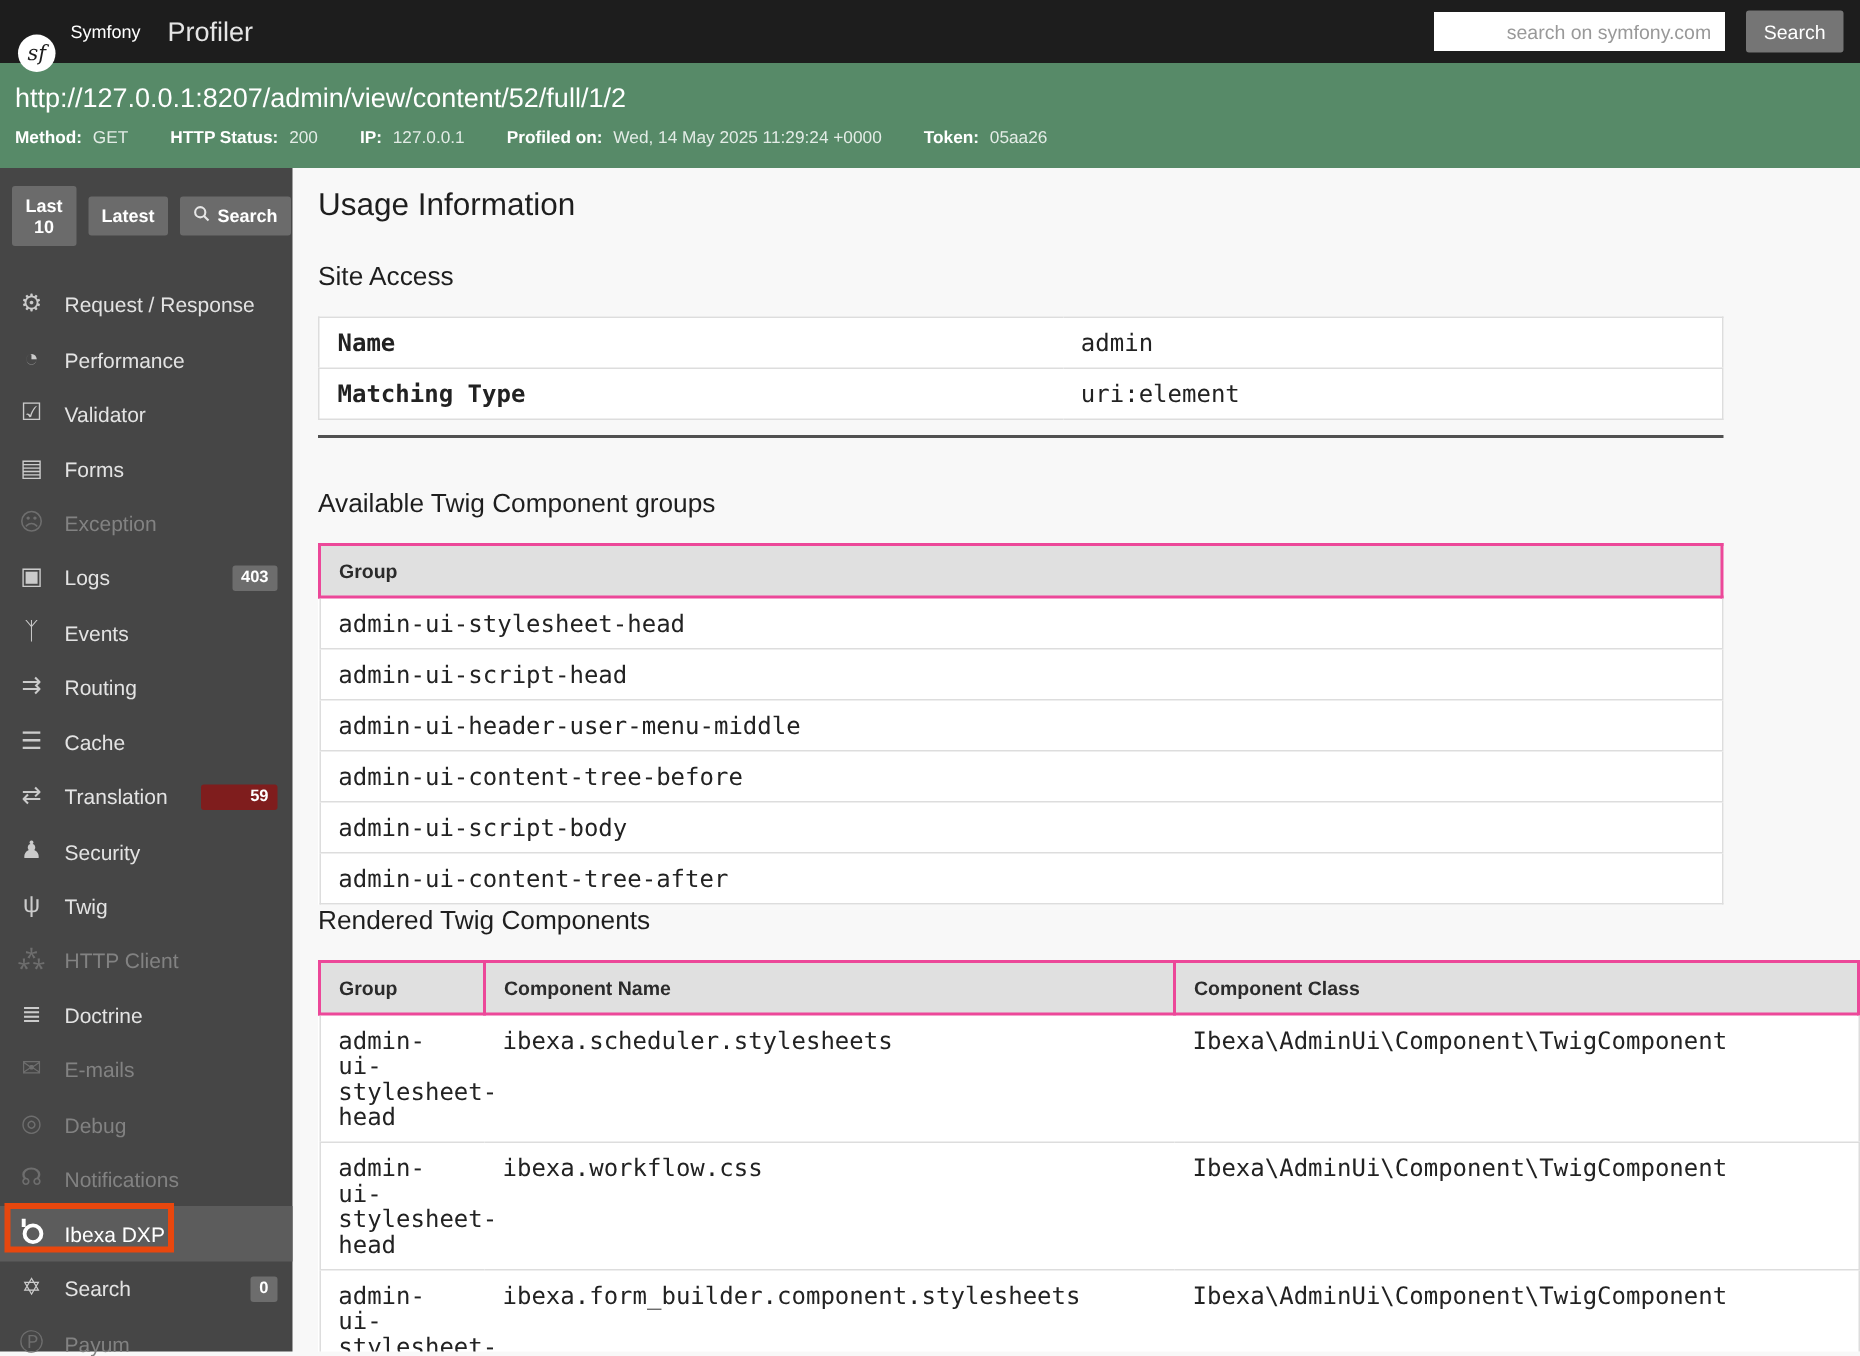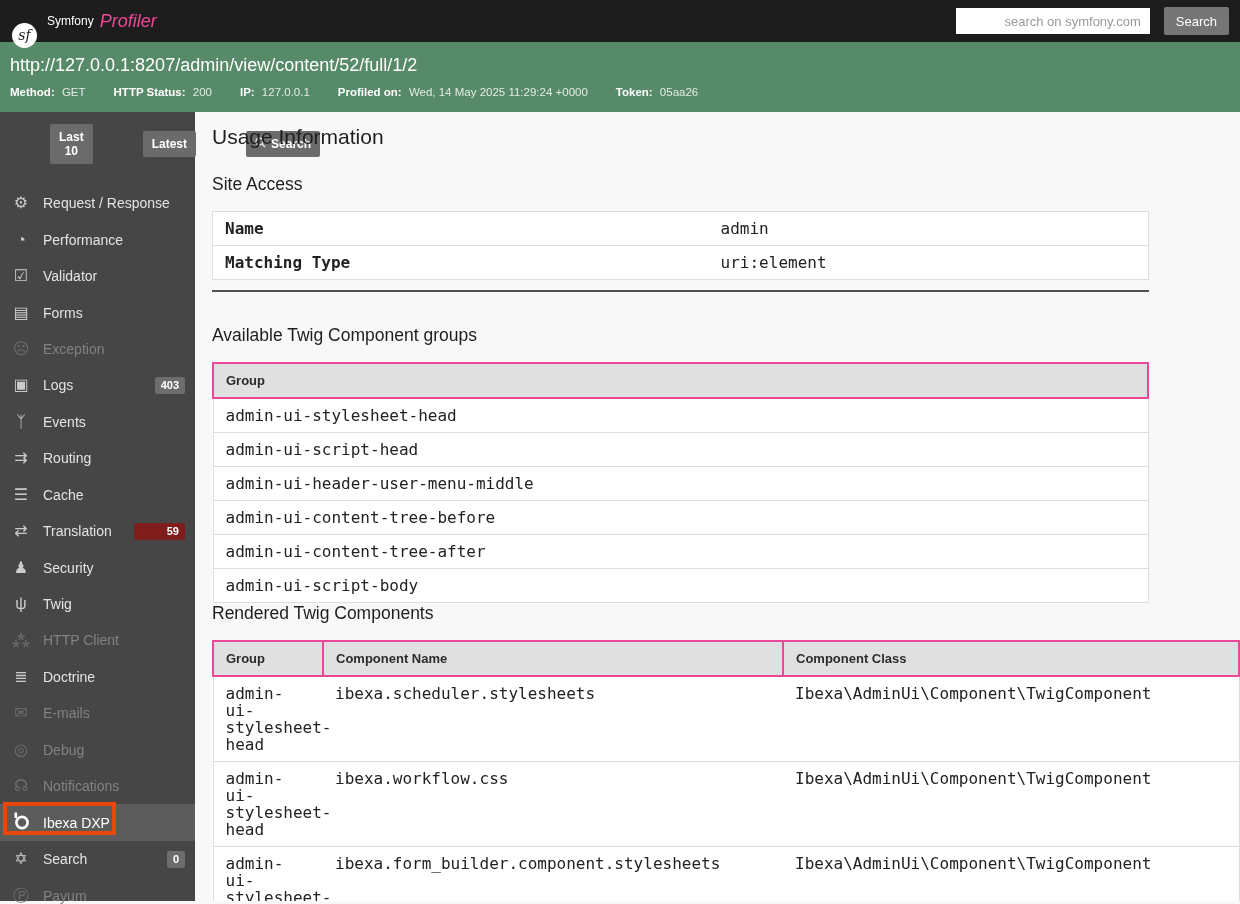--- a/index.html
+++ b/index.html
@@ -9,21 +9,21 @@
     font-family:"Liberation Sans", sans-serif;
     background:#f8f8f8; color:#222;
   }
   
   .topbar {
     height:42px; background:#1d1d1d; display:flex; align-items:center;
     padding:0 11px;
   }
   .logo { display:flex; align-items:center;margin-top:28px; }
   .brand { color:#fff; font-size:12px; margin-left:9px; }
-  .brand-suffix { color:#ec4899; font-size:18px; margin-left:6px;font-style:italic; }
+  .brand-suffix { color:#e5e5e5; font-size:18px; margin-left:18px; }
   .top-spacer { flex:1; }
   .top-search {
     width:194px; height:26px; border:1px solid #fff; background:#fff;
     font-family:"Liberation Sans", sans-serif; font-size:13px; padding:0 8px; color:#333; outline:none;text-align:right;
   }
   .top-search::placeholder { color:#999; }
   .top-search-btn {
     margin-left:14px; height:28px; padding:0 12px; background:#757575; color:#fff;
     border:none; border-radius:2px; font-family:"Liberation Sans", sans-serif; font-size:13px; cursor:pointer;
   }
@@ -36,21 +36,21 @@
   
   .layout { display:flex; height:789px; }
   
   .sidebar { width:195px; flex-shrink:0; background:#464646; }
   .sidebar-buttons {
     padding:12px 8px 11px 8px; display:flex; gap:8px; align-items:center;
   }
   .sidebar-buttons button {
     background:#6b6b6b; color:#fff; border:none; border-radius:2px;
     font-family:"Liberation Sans", sans-serif; font-size:12px; font-weight:bold;
-    padding:6px 9px; cursor:pointer; display:flex; align-items:flex-end; gap:5px;margin-left:42px;
+    padding:6px 9px; cursor:pointer; display:flex; align-items:flex-end; gap:5px;
   }
   .menu { list-style:none; margin:10px 0 0 0; padding:0; }
   .menu-item {
     height:36.45px; display:flex; align-items:center; padding:0 10px 0 9px;
     color:#e3e3e3; font-size:14px; position:relative; cursor:pointer;
   }
   .menu-item .icon {
     width:24px; text-align:center; margin-right:10px; font-size:16px; color:#cbcbcb;
     flex-shrink:0; line-height:1;
   }
@@ -265,24 +265,24 @@
             <tr>
               <td class="mono">admin-ui-script-head</td>
             </tr>
             <tr>
               <td class="mono">admin-ui-header-user-menu-middle</td>
             </tr>
             <tr>
               <td class="mono">admin-ui-content-tree-before</td>
             </tr>
             <tr>
+              <td class="mono">admin-ui-script-body</td>
+            </tr>
+            <tr>
               <td class="mono">admin-ui-content-tree-after</td>
-            </tr>
-            <tr>
-              <td class="mono">admin-ui-script-body</td>
             </tr>
           </tbody>
       </table>
     </section>
 
     <section class="full-bleed">
       <h3 class="section-heading gap-top">Rendered Twig Components</h3>
       <table class="t3">
         <colgroup>
             <col class="col-group">

